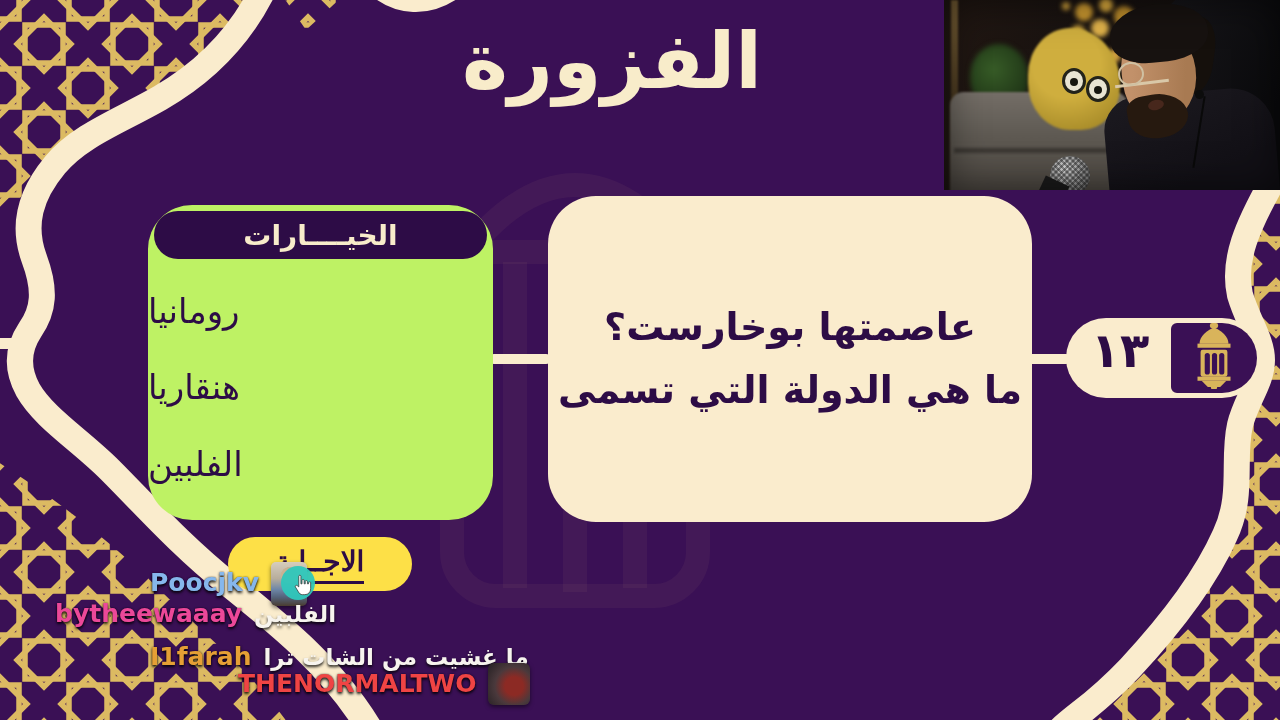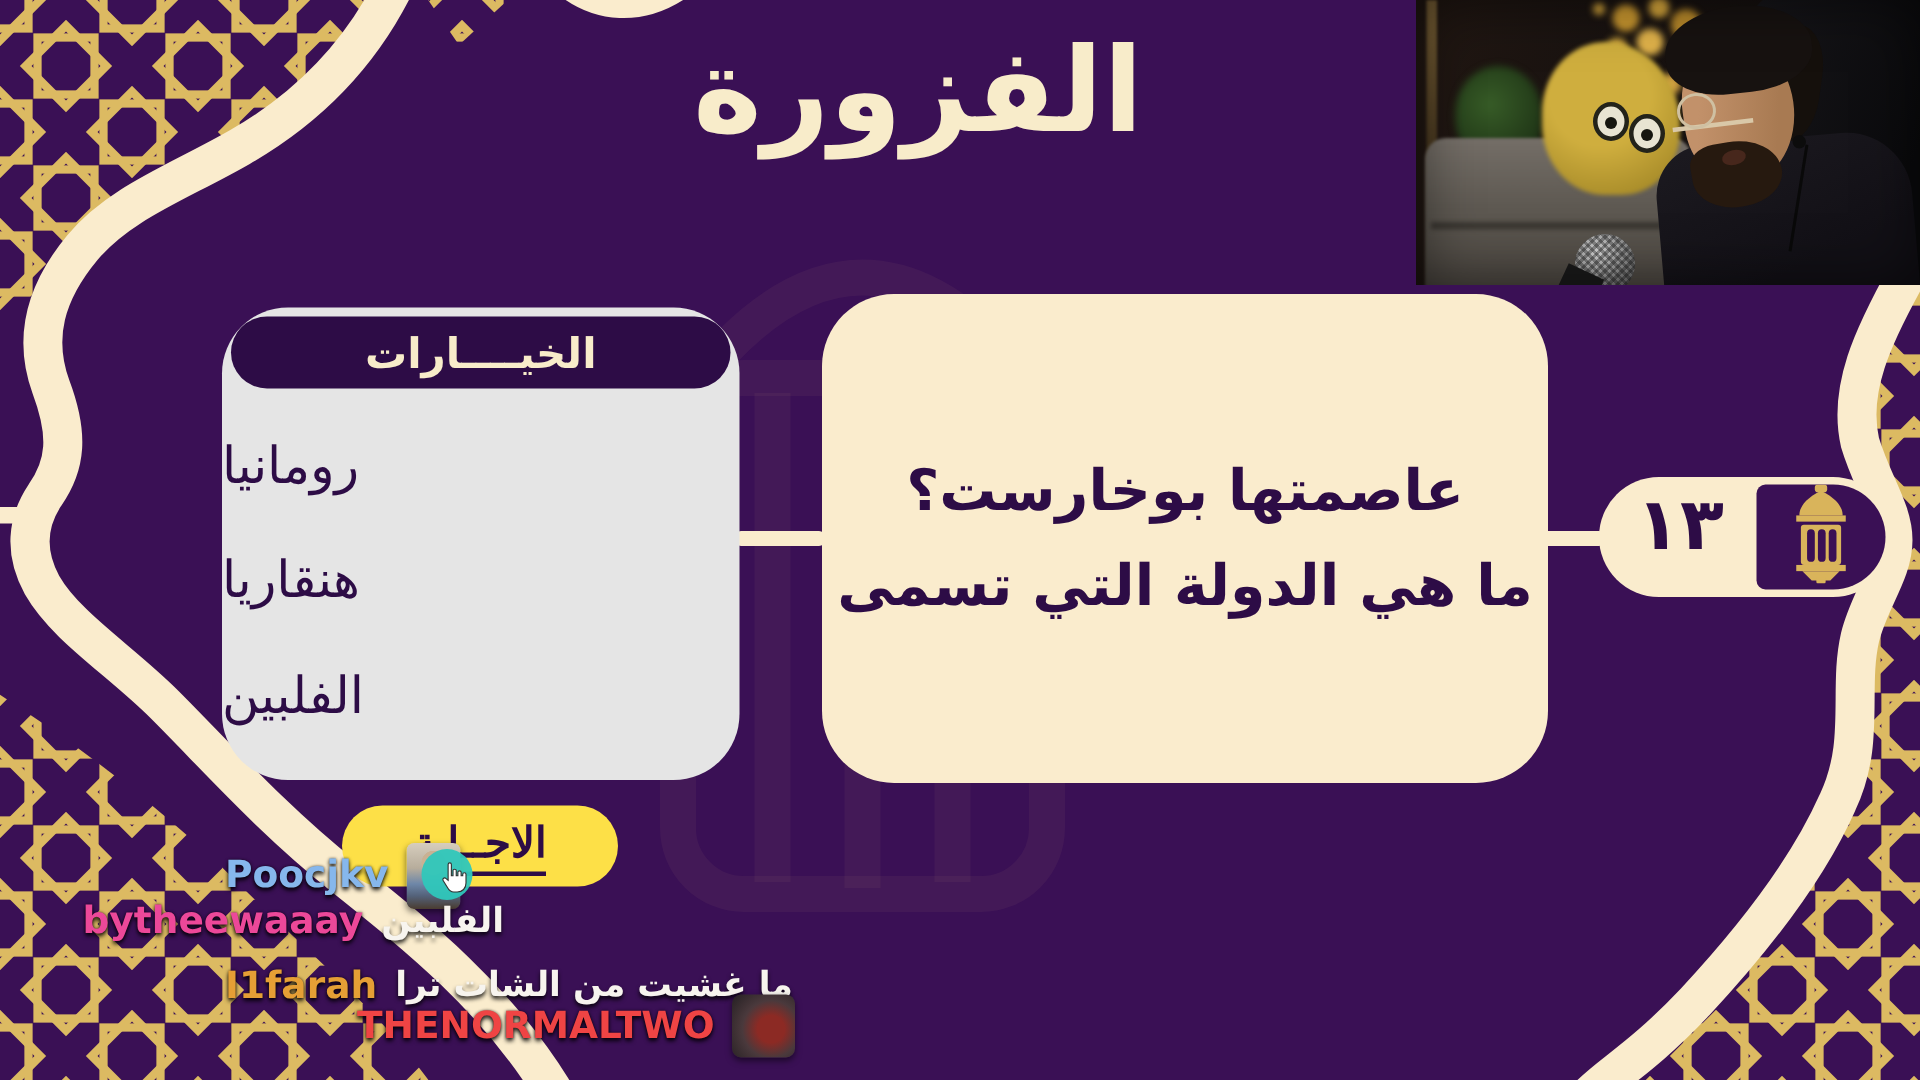--- a/index.html
+++ b/index.html
@@ -18,21 +18,21 @@
   }
 
   
   .connector { position:absolute; background:#faeccd; height:10px; border-radius:4px; z-index:2; }
   .connector.left  { left:490px; top:354px; width:60px; }
   .connector.right { left:1028px; top:354px; width:42px; }
 
   
   .options-panel {
     position:absolute; left:148px; top:205px; width:345px; height:315px; z-index:3;
-    background:#e5e5e5; border-radius:44px;
+    background:#bef264; border-radius:44px;
     display:flex; flex-direction:column;
   }
   .options-header {
     margin:6px 6px 0 6px; height:48px; background:#2d0c46; border-radius:26px;
     display:flex; align-items:center; justify-content:center;
     color:#f8ecca; font-size:28px; font-weight:bold; direction:rtl;
   }
   .options-list { flex:1; display:flex; flex-direction:column; justify-content:space-around; padding:14px 0 18px 0; }
   .option-item {
     text-align:left; color:#2d0c46; font-size:34px; font-weight:normal; direction:rtl;

